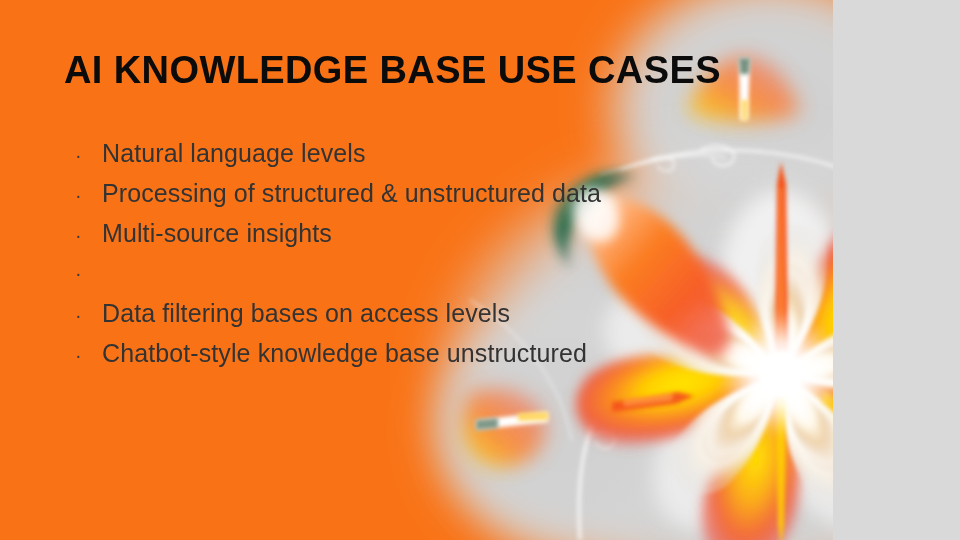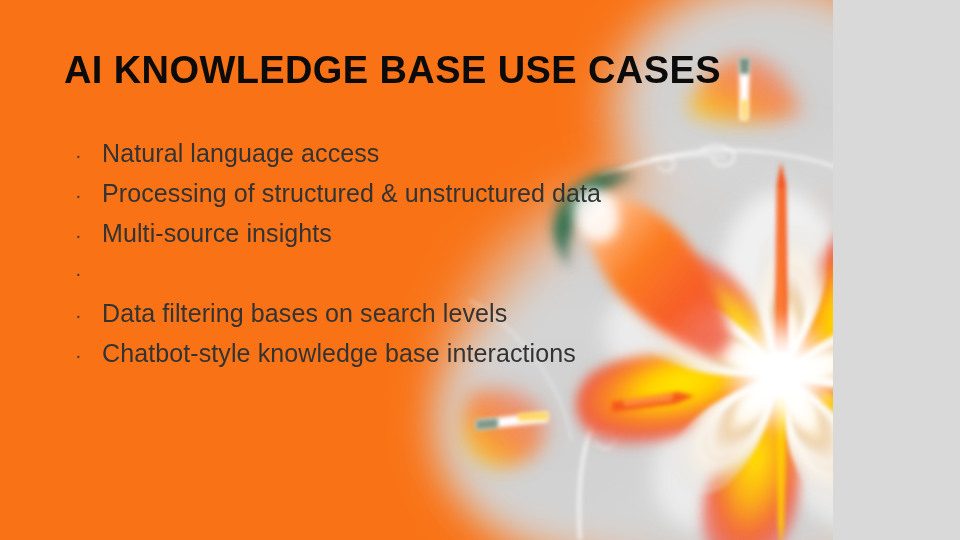--- a/index.html
+++ b/index.html
@@ -297,43 +297,43 @@
   </div>
 
   <div class="content">
 
     <h1 class="slide-title">AI KNOWLEDGE BASE USE CASES</h1>
 
     <ul class="bullet-list">
 
       <li class="bullet-item">
         <span class="bullet-marker">·</span>
-        <span class="bullet-text">Natural language access</span>
+        <span class="bullet-text">Natural language levels</span>
       </li>
 
       <li class="bullet-item">
         <span class="bullet-marker">·</span>
         <span class="bullet-text">Processing of structured &amp; unstructured data</span>
       </li>
 
       <li class="bullet-item">
         <span class="bullet-marker">·</span>
         <span class="bullet-text">Multi-source insights</span>
       </li>
 
       <li class="bullet-item">
         <span class="bullet-marker">·</span>
       </li>
 
       <li class="bullet-item">
         <span class="bullet-marker">·</span>
-        <span class="bullet-text">Data filtering bases on search levels</span>
-      </li>
-
-      <li class="bullet-item">
-        <span class="bullet-marker">·</span>
-        <span class="bullet-text">Chatbot-style knowledge base interactions</span>
+        <span class="bullet-text">Data filtering bases on access levels</span>
+      </li>
+
+      <li class="bullet-item">
+        <span class="bullet-marker">·</span>
+        <span class="bullet-text">Chatbot-style knowledge base unstructured</span>
       </li>
 
     </ul>
   </div>
 
 </div>
 
 </body></html>

